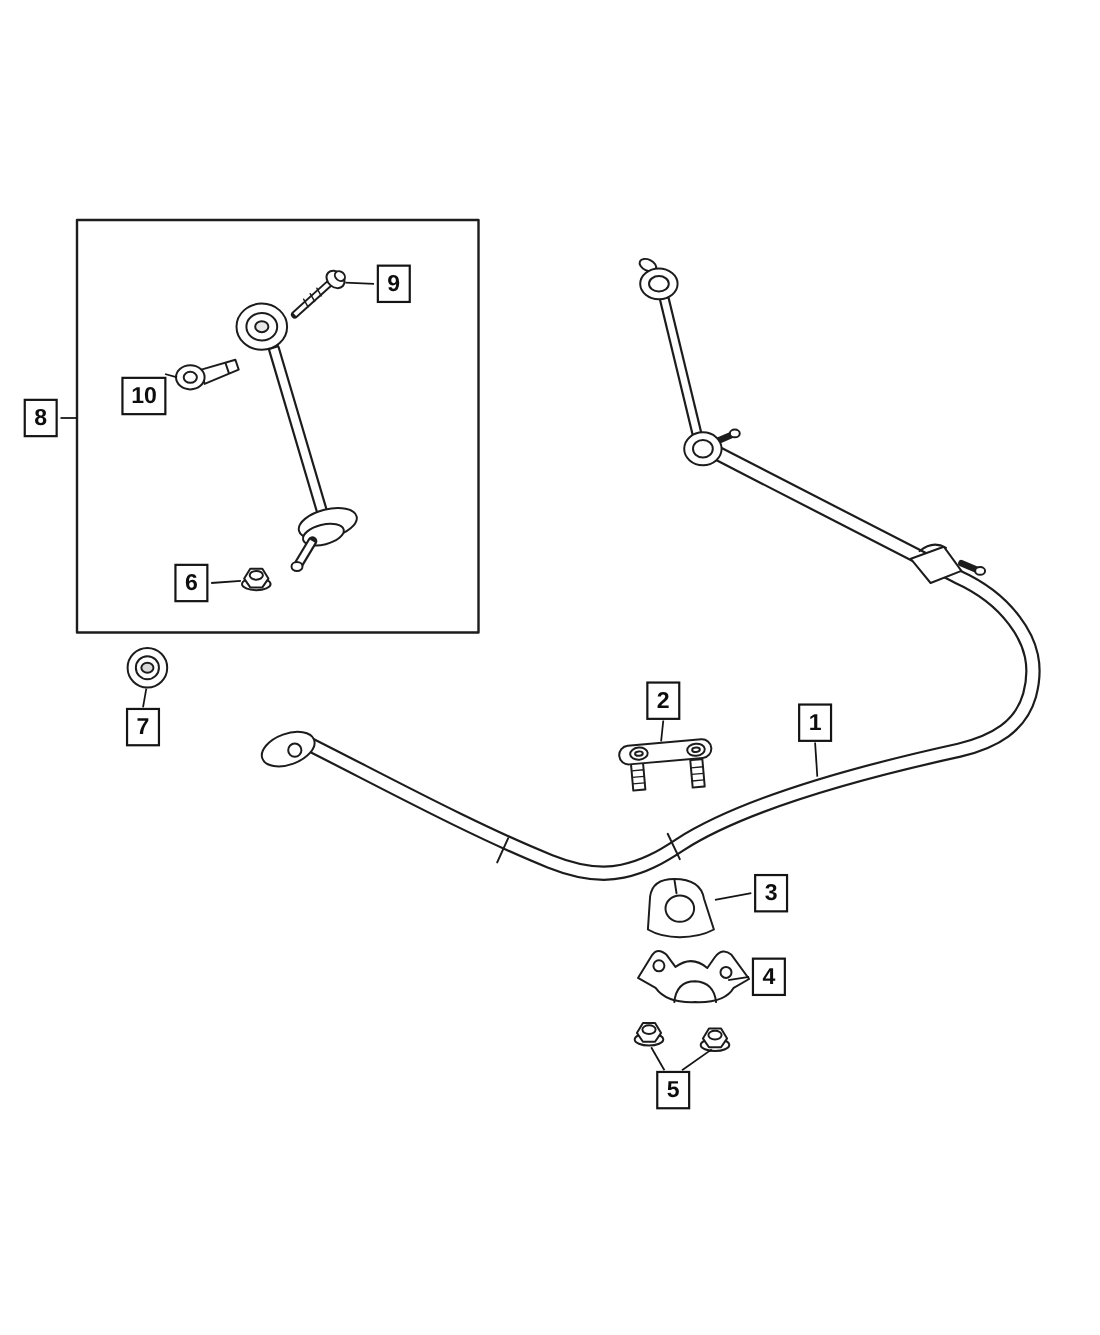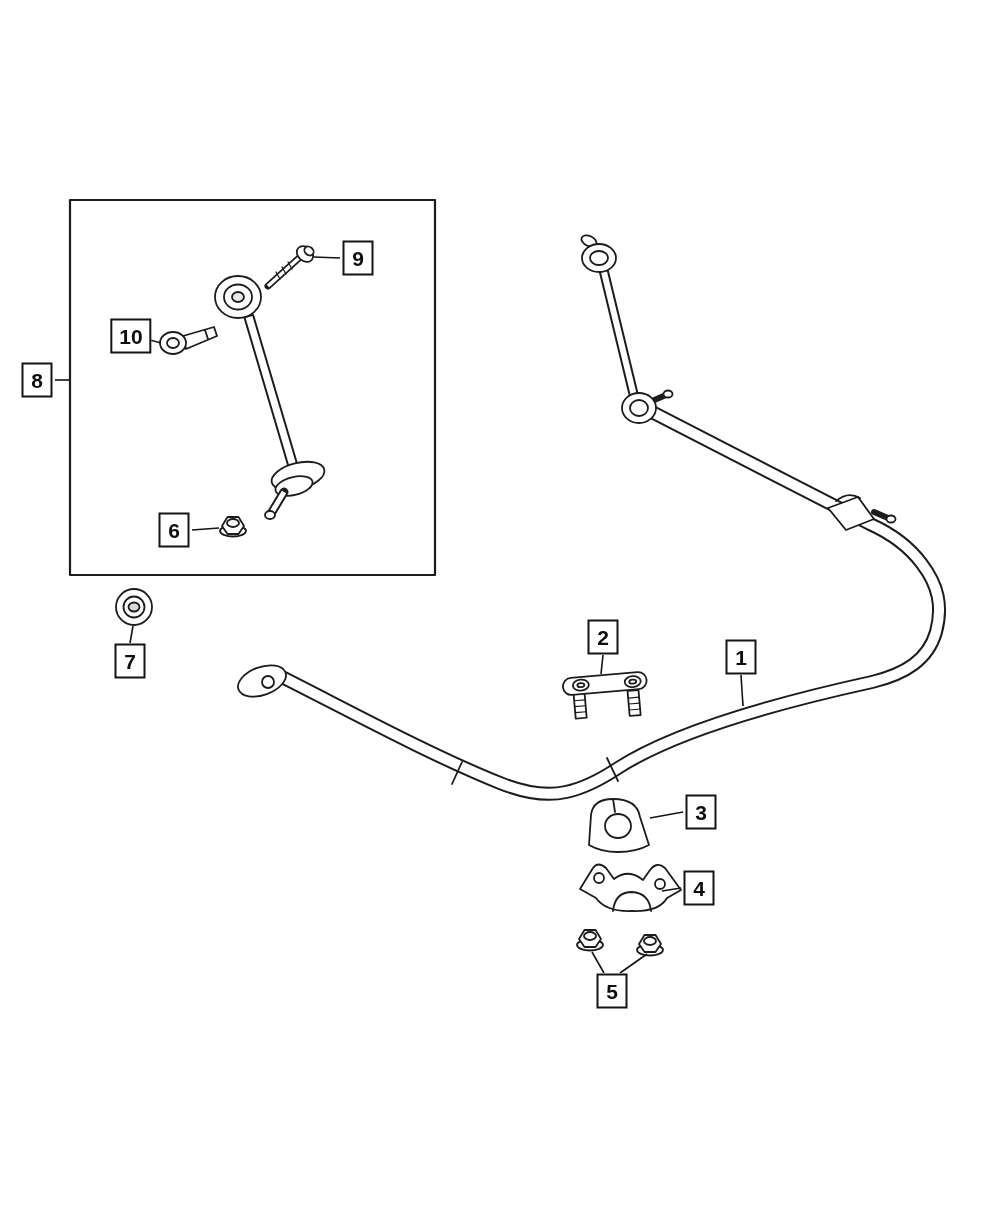--- a/index.html
+++ b/index.html
@@ -195,15 +195,15 @@
   <div id="callout-layer">
       <div class="callout" style="left: 741px; top: 657px;">1</div>
       <div class="callout" style="left: 603px; top: 637px;">2</div>
       <div class="callout" style="left: 701px; top: 812px;">3</div>
       <div class="callout" style="left: 699px; top: 888px;">4</div>
       <div class="callout" style="left: 612px; top: 991px;">5</div>
       <div class="callout" style="left: 174px; top: 530px;">6</div>
       <div class="callout" style="left: 130px; top: 661px;">7</div>
       <div class="callout" style="left: 37px; top: 380px;">8</div>
       <div class="callout" style="left: 358px; top: 258px;">9</div>
-      <div class="callout" style="left: 131px; top: 336px;">10</div>
+      <div class="callout" style="left: 131px; top: 360px;">10</div>
     </div>
 </div>
 
 </body></html>

